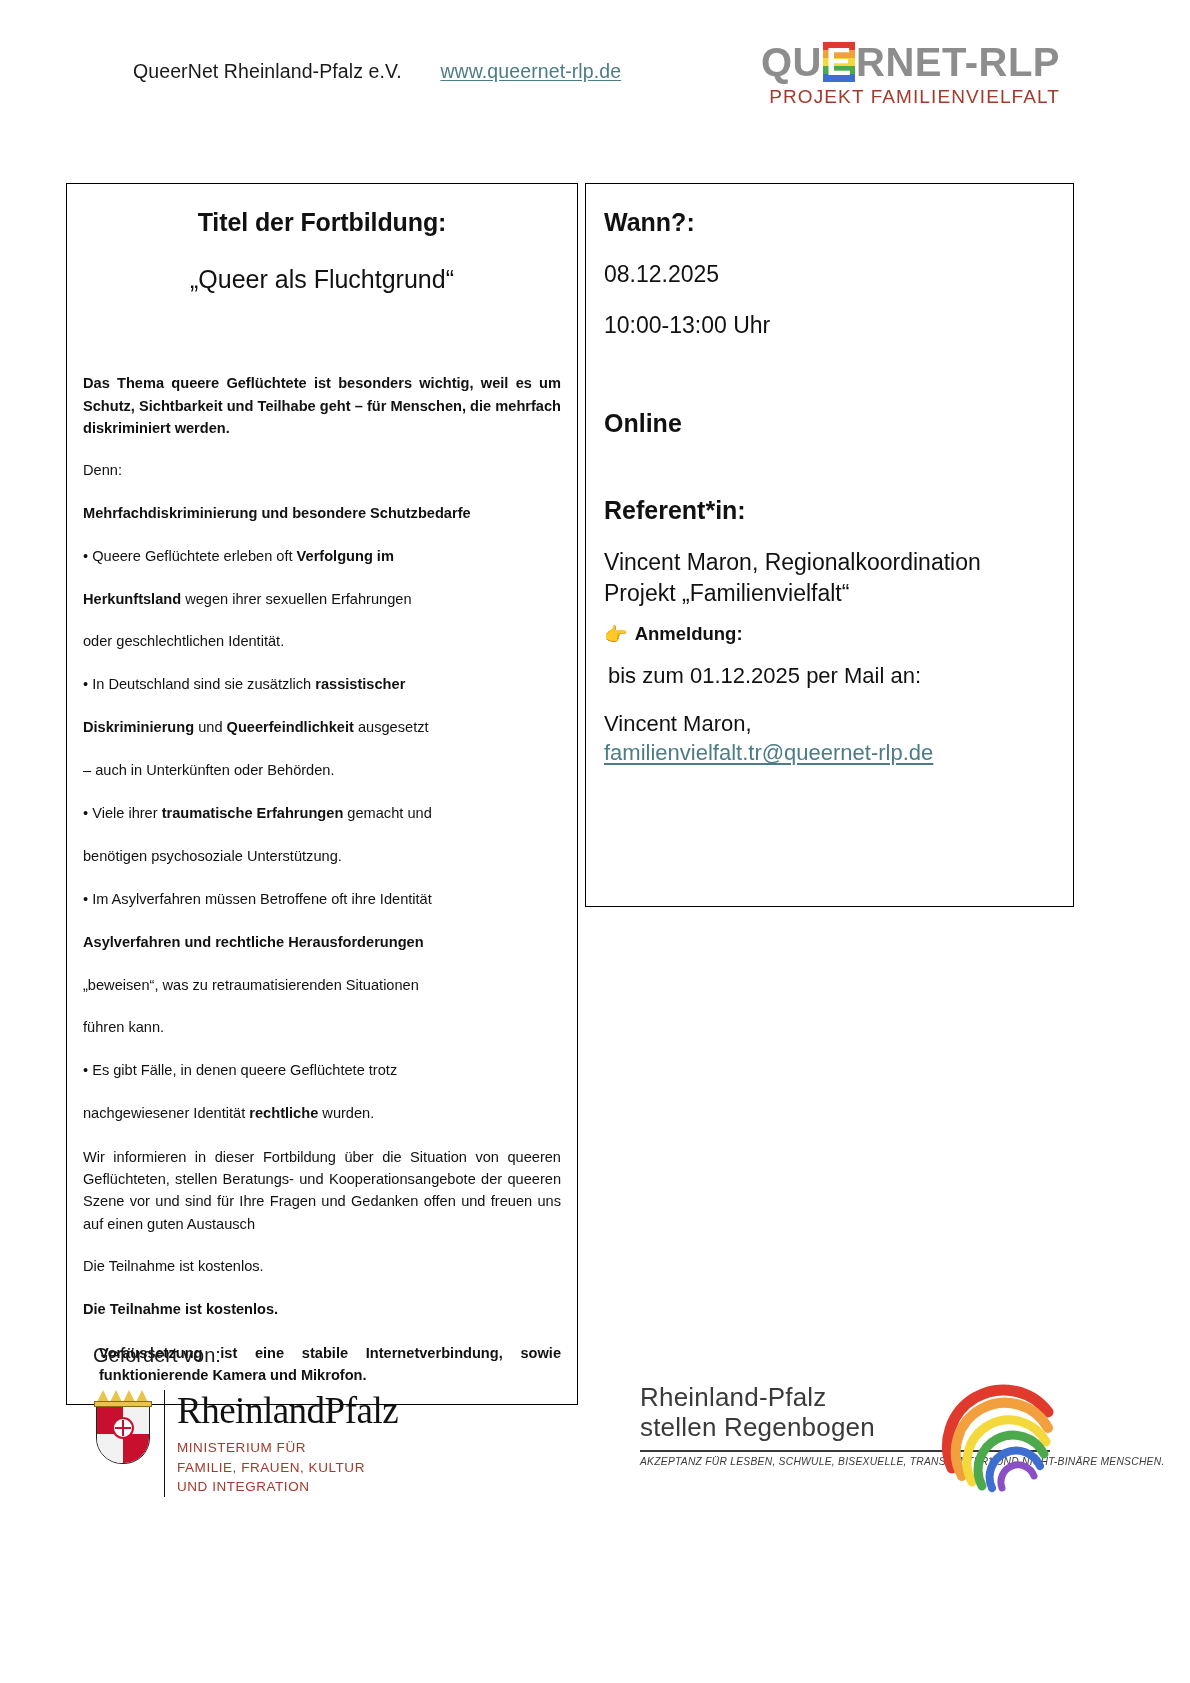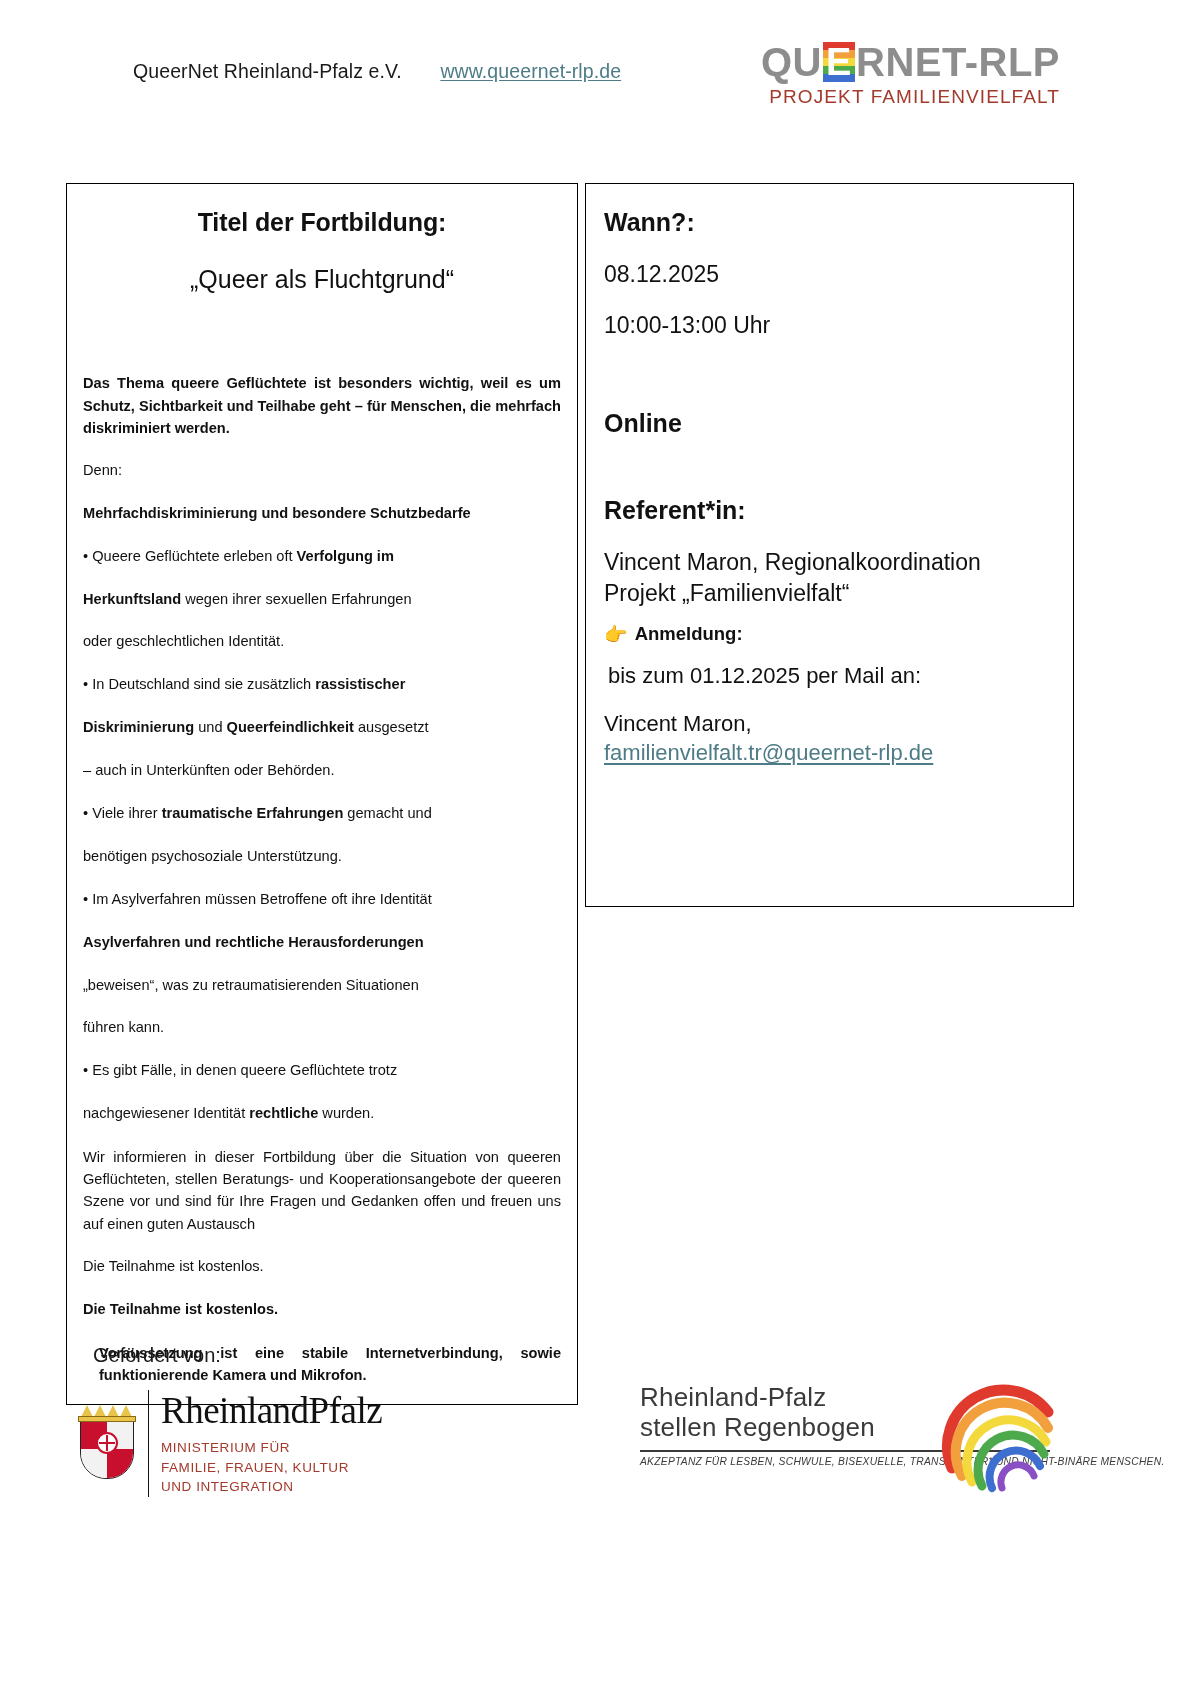--- a/index.html
+++ b/index.html
@@ -214,24 +214,24 @@
     position: absolute;
     left: 93px;
     top: 22px;
     font-size: 20px;
     color: #1a1a1a;
   }
 
   
   .ministry-logo {
     position: absolute;
-    left: 76px;
+    left: 92px;
     top: 68px;
     display: flex;
-    align-items: center;
+    align-items: flex-start;
   }
   .wappen {
     width: 62px;
     height: 76px;
     position: relative;
     margin-right: 10px;
   }
   .wappen-shield {
     position: absolute;
     left: 4px;

